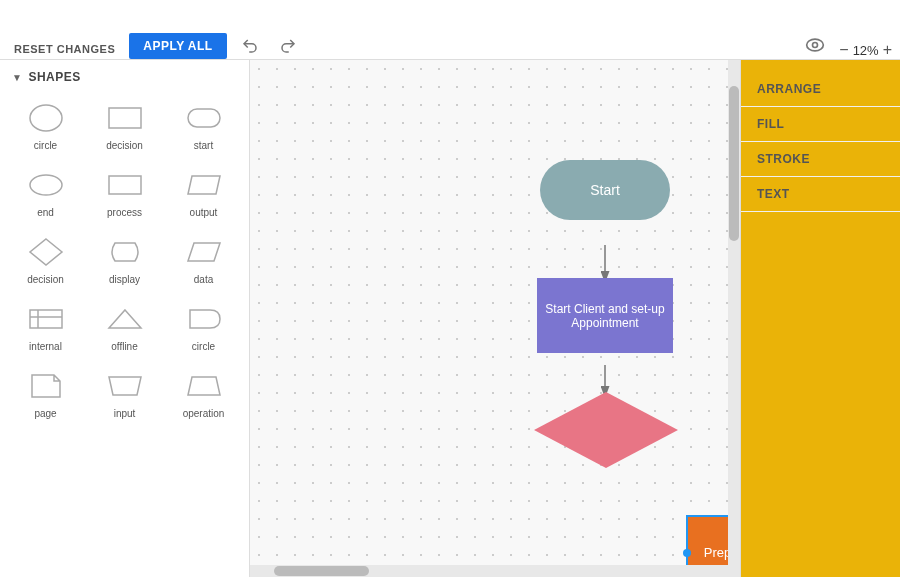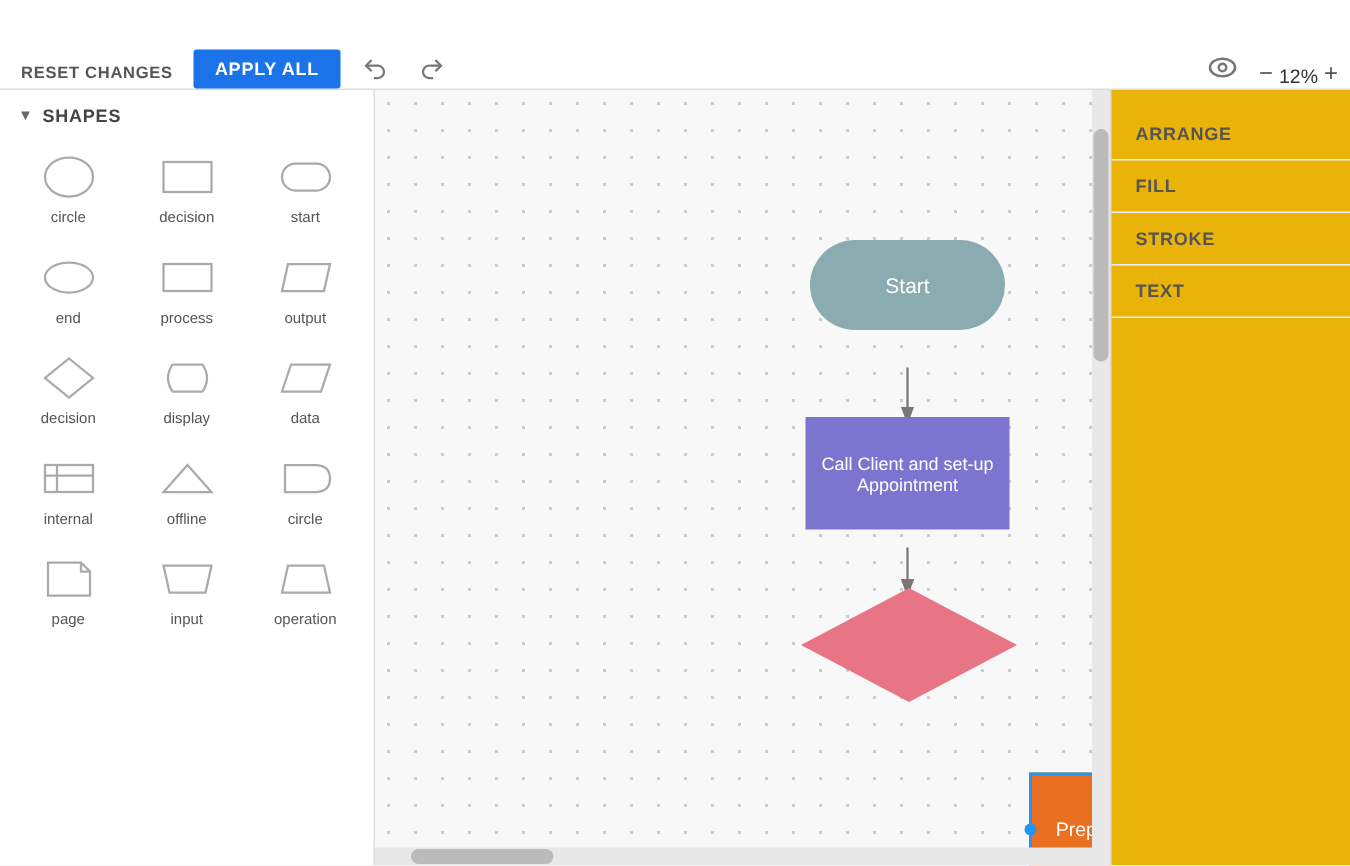--- a/index.html
+++ b/index.html
@@ -374,21 +374,21 @@
       <line x1="355" y1="185" x2="355" y2="220" stroke="#777" stroke-width="1.5" marker-end="url(#arrowhead)"></line>
 
       <line x1="355" y1="305" x2="355" y2="335" stroke="#777" stroke-width="1.5" marker-end="url(#arrowhead)"></line>
     </svg>
 
     <div class="flow-node" style="left:290px; top:100px; width:130px; height:60px; background:#8aabb0; border-radius:30px; color:#fff; font-size:14px;">
       <span>Start</span>
     </div>
 
     <div class="flow-node" style="left:287px; top:218px; width:136px; height:75px; background:#7b75d0; color:#fff; font-size:12px; padding:6px;">
-      <span>Call Client and set-up Appointment</span>
+      <span>Start Client and set-up Appointment</span>
     </div>
 
     <div style="position:absolute; left:282px; top:330px; width:148px; height:80px;">
       <svg width="148" height="80">
         <polygon points="74,2 146,40 74,78 2,40" fill="#e87585" stroke="none"></polygon>
       </svg>
     </div>
 
     <div class="flow-node" style="left:436px; top:455px; width:136px; height:75px; background:#e87020; color:#fff; font-size:13px; padding:6px; border:2px solid #2196f3;">
       <span>Prepare a Laptop</span>

